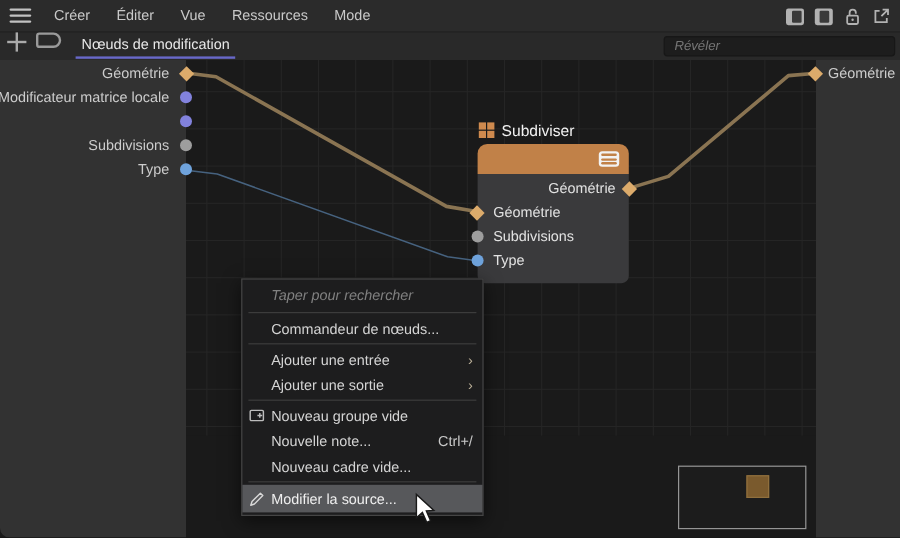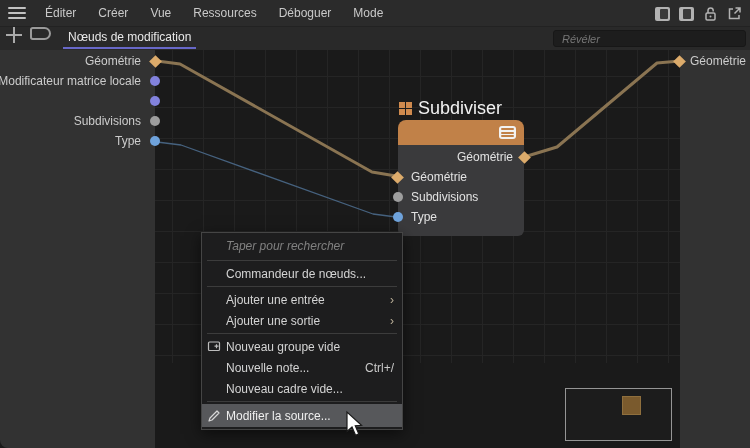--- a/index.html
+++ b/index.html
@@ -62,21 +62,21 @@
   .pshape.diamond { width:9px; height:9px; transform:rotate(45deg); }
   .strip.left .pshape { right:-5px; }
   .strip.right .pshape { left:-5px; }
 
   
   .node { position:absolute; left:398px; top:50px; width:126px; z-index:4; }
   .node-title-row { display:flex; align-items:center; height:17px; margin:0 0 3px 1px; }
   .grid-ic { width:13px; height:13px; margin-right:6px; display:grid;
              grid-template-columns:6px 6px; grid-template-rows:6px 6px; gap:1px; }
   .grid-ic i { display:block; }
-  .node-title { color:#f2f2f2; font-size:18px; white-space:nowrap; }
+  .node-title { color:#f2f2f2; font-size:13px; white-space:nowrap; }
   .node-header { position:relative; height:25px; border-radius:8px 8px 0 0; }
   .burger2 { position:absolute; right:8px; top:6px; width:17px; height:13px;
              background:#f2f2f2; border-radius:3px; display:flex; flex-direction:column;
              justify-content:space-evenly; padding:0 2px; cursor:pointer; }
   .burger2 i { display:block; height:2px; border-radius:1px; }
   .node-body { position:relative; background:#3a3a3c; border-radius:0 0 6px 6px;
                padding:2px 0 9px; }
   .nrow { position:relative; height:20px; display:flex; align-items:center; }
   .nrow .nlabel { color:#e2e2e2; font-size:12px; white-space:nowrap; }
   .nrow.out { justify-content:flex-end; padding-right:11px; }
@@ -114,25 +114,24 @@
 <body>
 
 <div class="app">
 
   <div class="menubar">
     <span class="hamburger">
         <i></i>
         <i></i>
         <i></i>
       </span>
+    <span class="menu-item">Créer</span>
     <span class="menu-item">Éditer</span>
-    <span class="menu-item">Créer</span>
     <span class="menu-item">Vue</span>
     <span class="menu-item">Ressources</span>
-    <span class="menu-item">Déboguer</span>
     <span class="menu-item">Mode</span>
     <div class="mb-right">
       <span class="pane-ic p1">
           <span class="inner"></span>
         </span>
       <span class="pane-ic p2">
           <span class="inner"></span>
         </span>
       <svg class="svg-ic" width="15" height="16" viewBox="0 0 15 16">
         <rect x="3" y="7" width="9" height="7" rx="1.2" fill="none" stroke="#b2b2b2" stroke-width="1.5"></rect>

